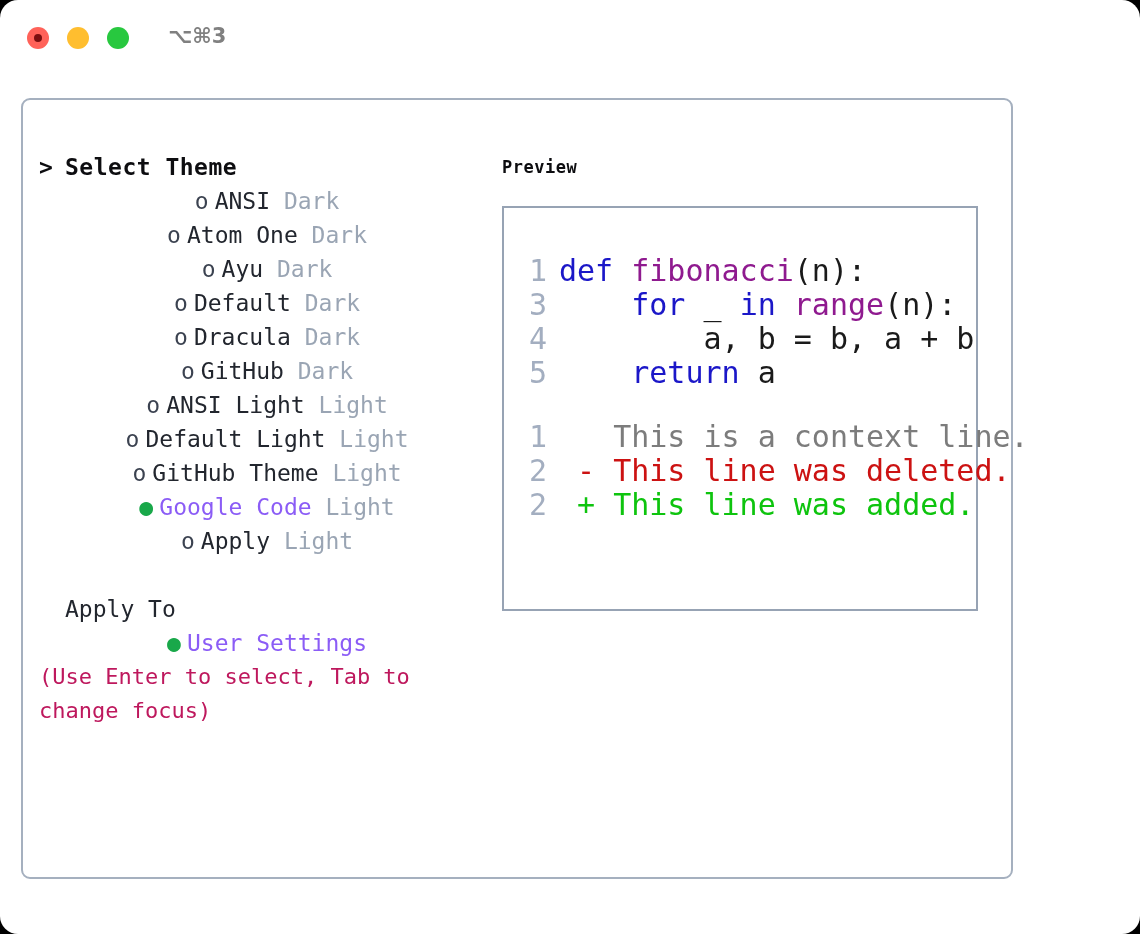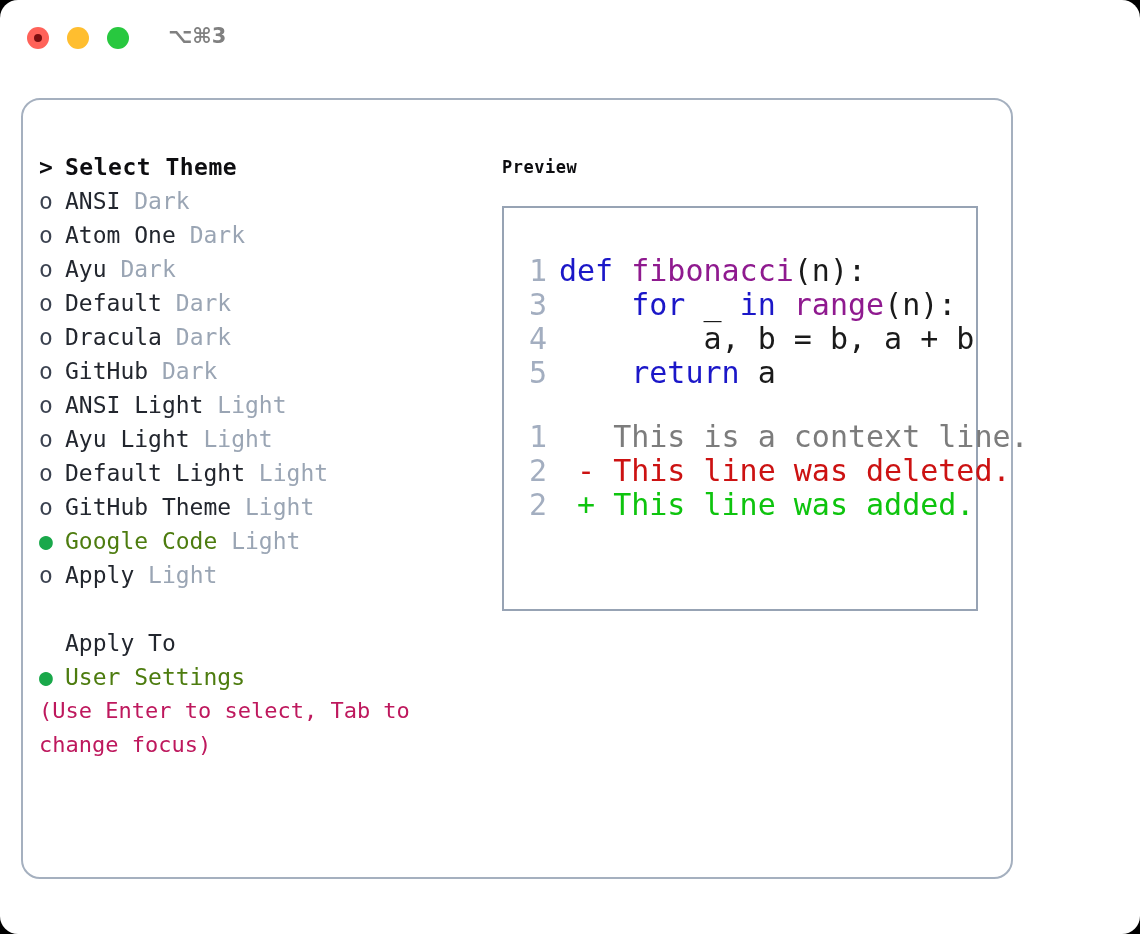--- a/index.html
+++ b/index.html
@@ -68,21 +68,21 @@
   }
 
   
   .panel {
     position: absolute;
     left: 21px;
     top: 98px;
     width: 992px;
     height: 781px;
     border: 2px solid #a5b0bf;
-    border-radius: 19px;
+    border-radius: 9px;
     box-sizing: border-box;
     background: #ffffff;
   }
 
   .columns {
     position: absolute;
     left: 0; top: 0;
     width: 100%;
     height: 100%;
   }
@@ -92,37 +92,38 @@
     position: absolute;
     left: 16px;
     top: 50px;
     width: 450px;
   }
   .row {
     font-size: 23px;
     line-height: 34px;
     white-space: pre;
     color: #22262e;
+    text-align: center;
   }
   .heading-row {
     font-size: 23px;
     line-height: 34px;
     font-weight: bold;
     color: #0d0d10;
     white-space: pre;
     letter-spacing: 0.5px;
   }
   .marker {
     display: inline-block;
     width: 26px;
   }
   .marker-empty { color: #3b4250; }
   .marker-filled { color: #19a84a; }
   .name-default { color: #22262e; }
-  .name-selected { color: #4d7c0f; }
+  .name-selected { color: #8b5cf6; }
   .variant { color: #9aa5b4; }
   .section-label {
     font-size: 23px;
     line-height: 34px;
     white-space: pre;
     color: #22262e;
     padding-left: 26px;
   }
   .spacer-row { height: 34px; }
   .hint {
@@ -205,21 +206,20 @@
         <div class="heading-row"><span class="marker">&gt;</span><span>Select Theme</span></div>
 
         <div id="theme-list">
             <div class="row"><span class="marker marker-empty">o</span><span class="name-default">ANSI</span><span class="variant"> Dark</span></div>
             <div class="row"><span class="marker marker-empty">o</span><span class="name-default">Atom One</span><span class="variant"> Dark</span></div>
             <div class="row"><span class="marker marker-empty">o</span><span class="name-default">Ayu</span><span class="variant"> Dark</span></div>
             <div class="row"><span class="marker marker-empty">o</span><span class="name-default">Default</span><span class="variant"> Dark</span></div>
             <div class="row"><span class="marker marker-empty">o</span><span class="name-default">Dracula</span><span class="variant"> Dark</span></div>
             <div class="row"><span class="marker marker-empty">o</span><span class="name-default">GitHub</span><span class="variant"> Dark</span></div>
             <div class="row"><span class="marker marker-empty">o</span><span class="name-default">ANSI Light</span><span class="variant"> Light</span></div>
-            <div class="row"><span class="marker marker-empty">o</span><span class="name-default">Ayu Light</span><span class="variant"> Light</span></div>
             <div class="row"><span class="marker marker-empty">o</span><span class="name-default">Default Light</span><span class="variant"> Light</span></div>
             <div class="row"><span class="marker marker-empty">o</span><span class="name-default">GitHub Theme</span><span class="variant"> Light</span></div>
             <div class="row"><span class="marker marker-filled">●</span><span class="name-selected">Google Code</span><span class="variant"> Light</span></div>
             <div class="row"><span class="marker marker-empty">o</span><span class="name-default">Apply</span><span class="variant"> Light</span></div>
           </div>
 
         <div class="spacer-row"></div>
 
         <div class="section-label">Apply To</div>
 

